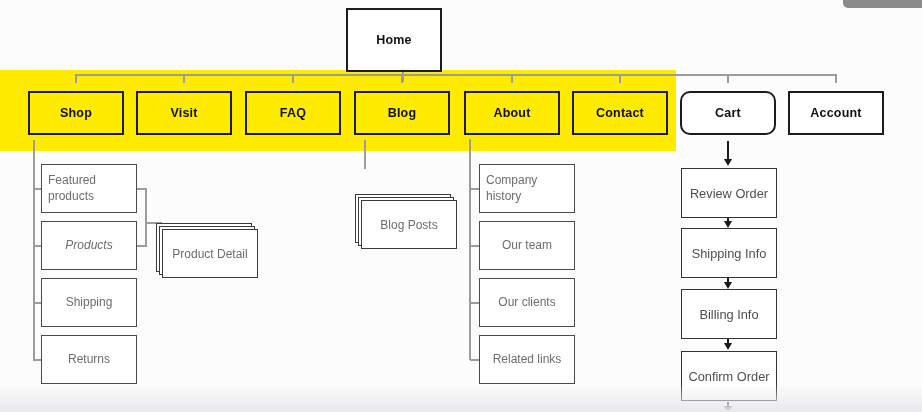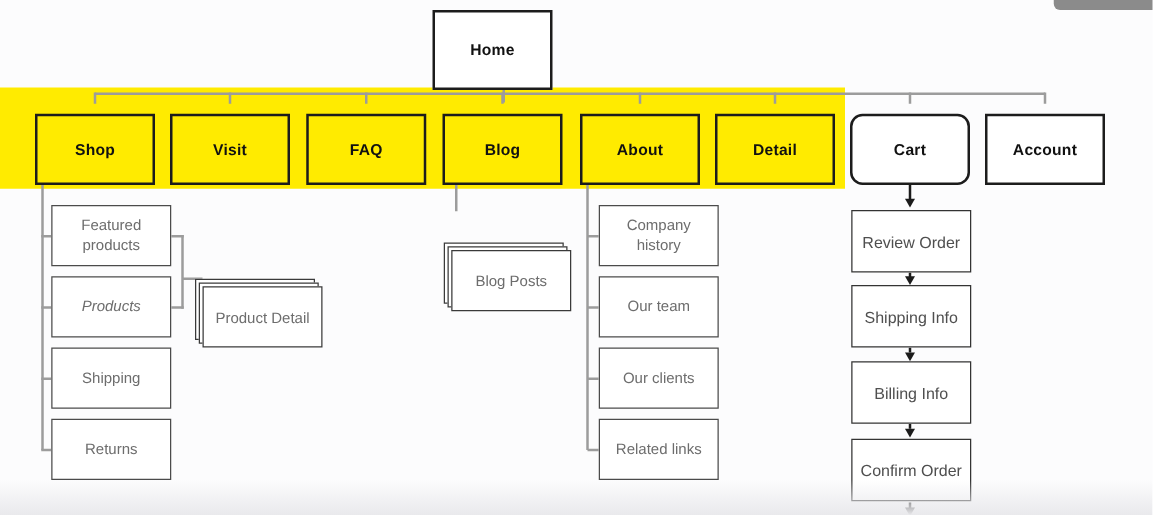--- a/index.html
+++ b/index.html
@@ -28,32 +28,32 @@
   
   .aline{position:absolute;background:#1b1b1b;}
   .ahead{
     position:absolute;width:0;height:0;
     border-left:4.5px solid transparent;
     border-right:4.5px solid transparent;
     border-top:7.5px solid #1b1b1b;
   }
   
   .node{
-    position:absolute;width:96px;height:57px;box-sizing:border-box;
+    position:absolute;width:96px;height:44px;box-sizing:border-box;
     border:2px solid #1c1c1c;background:#ffffff;
     display:flex;align-items:center;justify-content:center;
     font-size:12.5px;font-weight:700;color:#111;letter-spacing:.2px;
   }
   .node.hl{background:#ffeb00;}
   
   .leaf{
     position:absolute;width:96px;height:49px;box-sizing:border-box;
     border:1.5px solid #4b4b4b;background:#fff;
     display:flex;align-items:center;justify-content:center;
-    text-align:center;font-size:12px;line-height:1.3;color:#6d6d6d;
+    text-align:left;font-size:12px;line-height:1.3;color:#6d6d6d;
     padding:2px 6px;
   }
   
   .flowbox{
     position:absolute;left:681px;width:96px;height:50px;box-sizing:border-box;
     border:1.5px solid #333;background:#fff;
     display:flex;align-items:center;justify-content:center;
     text-align:center;font-size:12.8px;color:#4f4f4f;
     white-space:nowrap;
   }
@@ -131,21 +131,21 @@
   <div class="node hl" style="left:245px;top:91px;">
     <span>FAQ</span>
   </div>
   <div class="node hl" style="left:354px;top:91px;">
     <span>Blog</span>
   </div>
   <div class="node hl" style="left:464px;top:91px;">
     <span>About</span>
   </div>
   <div class="node hl" style="left:572px;top:91px;">
-    <span>Detail</span>
+    <span>Contact</span>
   </div>
   <div class="node" style="left:680px;top:91px;border-radius:10px;">
     <span>Cart</span>
   </div>
   <div class="node" style="left:788px;top:91px;">
     <span>Account</span>
   </div>
 
   <div class="leaf" style="left:41px;top:164px;">
     <span>Featured products</span>

